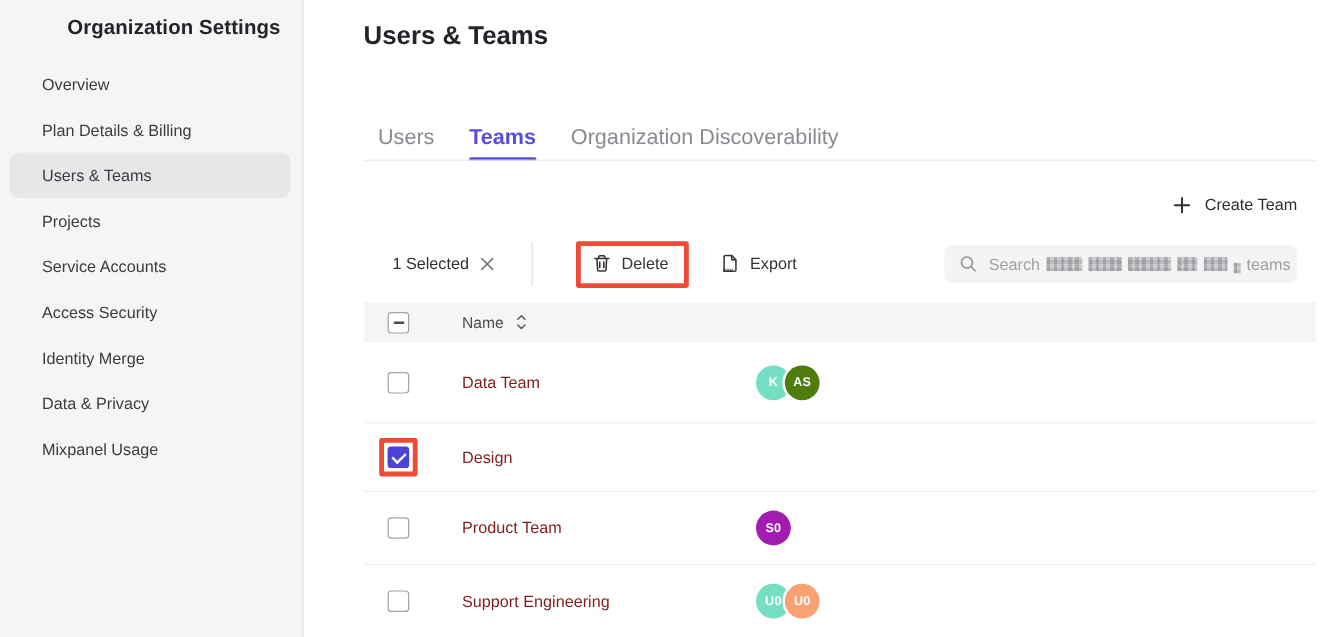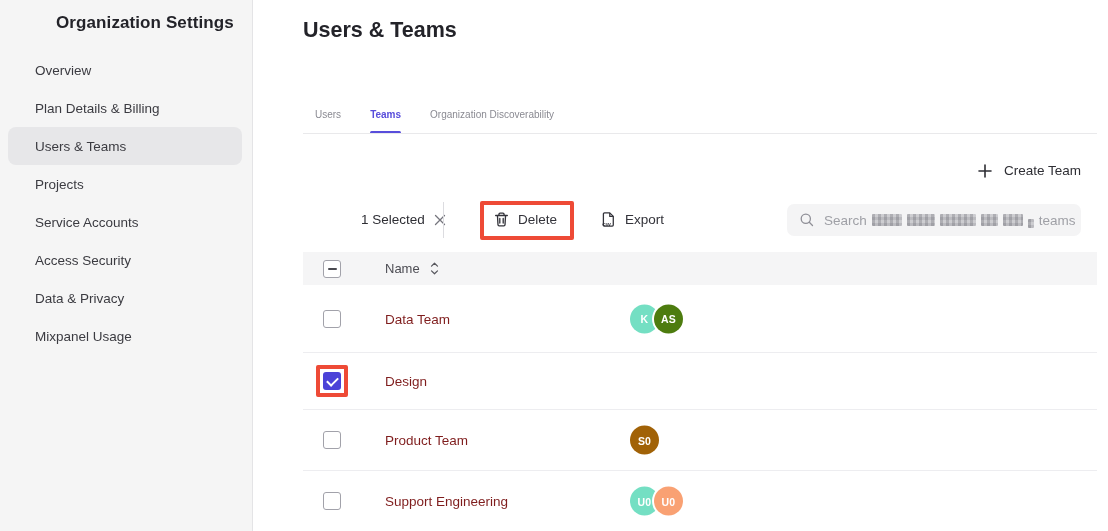--- a/index.html
+++ b/index.html
@@ -31,38 +31,38 @@
   .main { position:absolute; left:252px; top:0; width:856px; height:531px; }
   .page-title {
     position:absolute; left:51px; top:18px;
     font-size:21.5px; font-weight:700; color:#232329;
   }
 
   
   .tabs { position:absolute; left:63px; top:95px; height:39px; display:flex; gap:29px; }
   .tab {
     display:flex; align-items:center; height:100%;
-    font-size:10px; color:#8a8a92; cursor:pointer; position:relative;
+    font-size:18px; color:#8a8a92; cursor:pointer; position:relative;
   }
   .tab.active { color:#584ddb; font-weight:600; }
   .tab.active::after {
     content:""; position:absolute; left:0; right:0; bottom:0;
     height:3px; background:#584ddb; border-radius:2px;
   }
   .tabs-rule { position:absolute; left:51px; top:133px; width:794px; height:1px; background:#e9e9eb; }
 
   
   .create-team {
     position:absolute; right:27px; top:163px; display:flex; align-items:center;
     gap:12px; font-size:13.5px; font-weight:500; color:#2e2e34; cursor:pointer;
   }
 
   
   .selected-group {
-    position:absolute; left:109px; top:200px; height:39px;
+    position:absolute; left:75px; top:200px; height:39px;
     display:flex; align-items:center; gap:9px;
   }
   .selected-label { font-size:13.5px; font-weight:500; color:#2e2e34; }
   .clear-x { display:flex; align-items:center; cursor:pointer; }
   .v-divider { position:absolute; left:191px; top:202px; width:1px; height:36px; background:#dcdce0; }
 
   .annotation-box {
     border:4px solid #ee4a36; border-radius:2px; background:#fff;
   }
   .delete-anno { position:absolute; left:228px; top:201px; }
@@ -149,20 +149,21 @@
 
   <div class="sidebar">
     <div class="sidebar-title">Organization Settings</div>
     <div class="nav">
       <div class="nav-item">Overview</div>
       <div class="nav-item">Plan Details &amp; Billing</div>
       <div class="nav-item selected">Users &amp; Teams</div>
       <div class="nav-item">Projects</div>
       <div class="nav-item">Service Accounts</div>
       <div class="nav-item">Access Security</div>
+      <div class="nav-item">Identity Merge</div>
       <div class="nav-item">Data &amp; Privacy</div>
       <div class="nav-item">Mixpanel Usage</div>
     </div>
   </div>
 
   <div class="main">
     <h1 class="page-title">Users &amp; Teams</h1>
 
     <div class="tabs">
       <div class="tab">Users</div>
@@ -262,21 +263,21 @@
       <span class="annotation-box checkbox-anno">
         <span class="checkbox checked"></span>
       </span>
       <a class="team-link">Design</a>
     </div>
 
     <div class="row" style="top:410px; height:61px;">
       <span class="checkbox"></span>
       <a class="team-link">Product Team</a>
       <span class="avatars">
-        <span class="avatar a0" style="background-color: #a16207;">S0</span>
+        <span class="avatar a0" style="background-color: #a21caf;">S0</span>
       </span>
     </div>
 
     <div class="row" style="top:471px; height:60px; border-bottom:none;">
       <span class="checkbox"></span>
       <a class="team-link">Support Engineering</a>
       <span class="avatars">
         <span class="avatar a0" style="background-color: rgb(116, 223, 195);">U0</span>
         <span class="avatar a1" style="background-color: rgb(249, 161, 115);">U0</span>
       </span>

